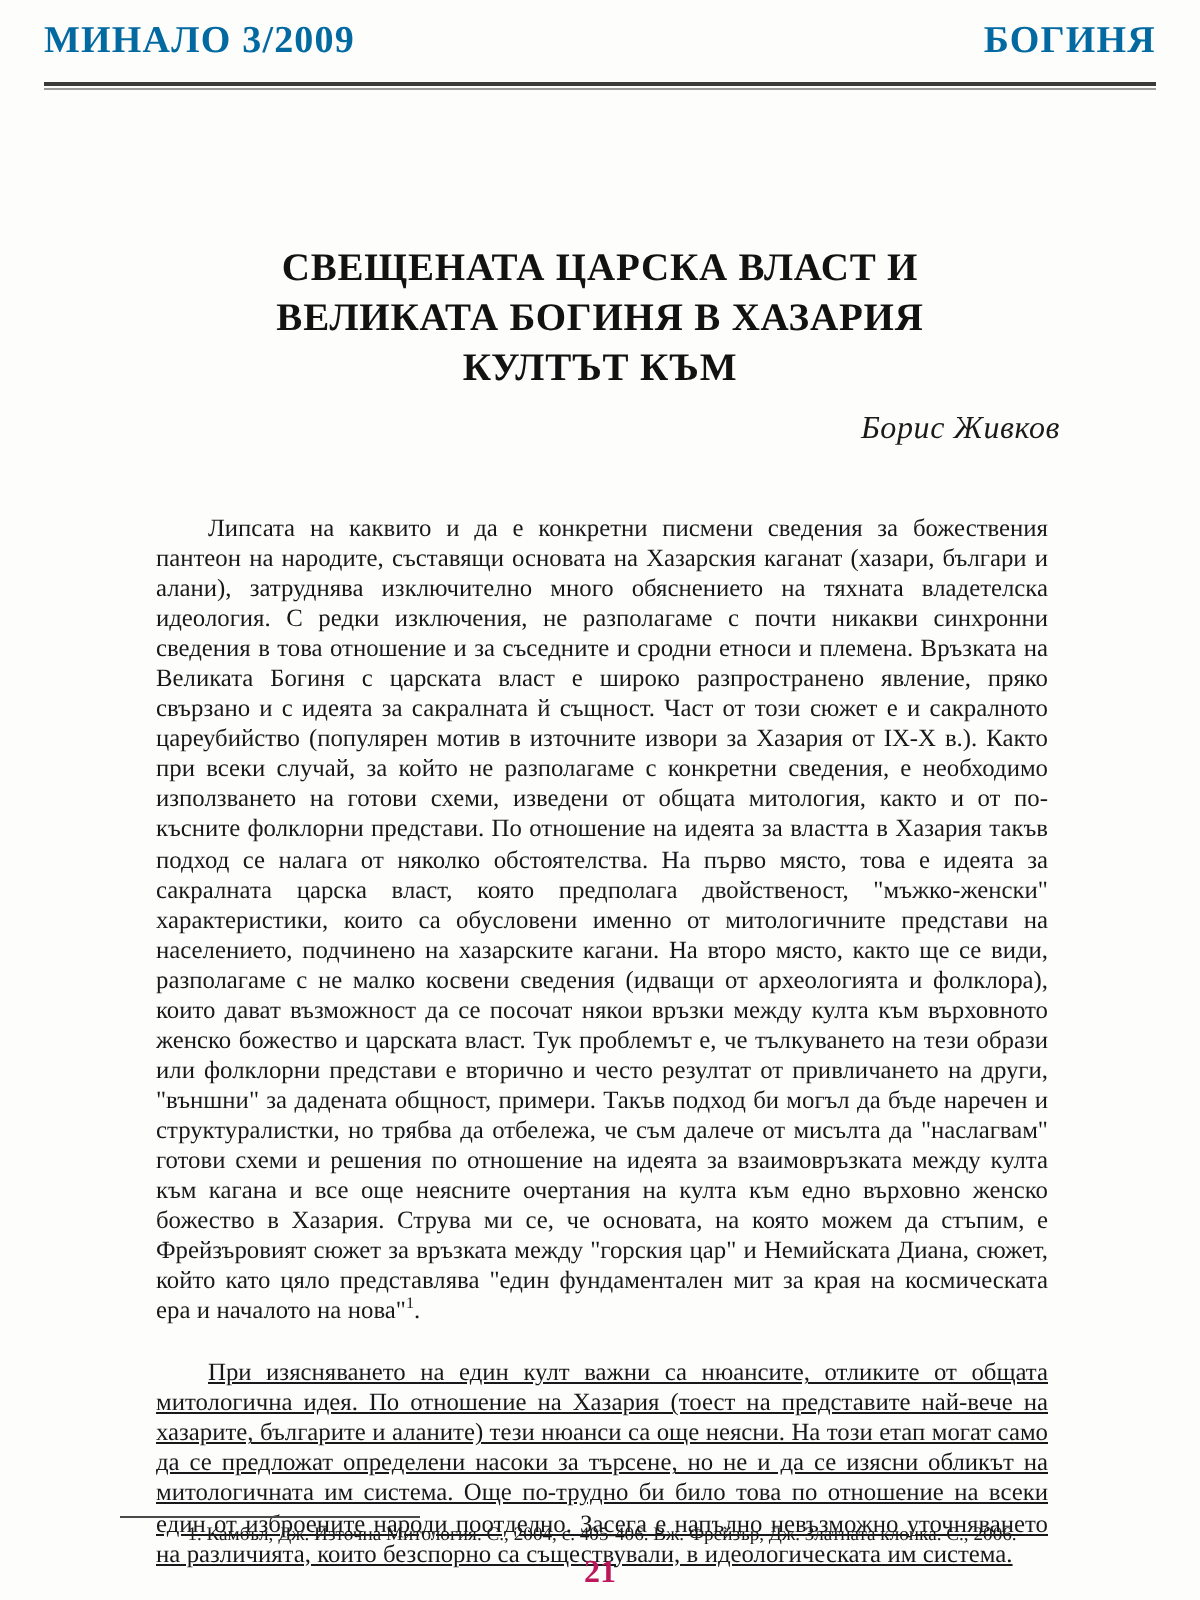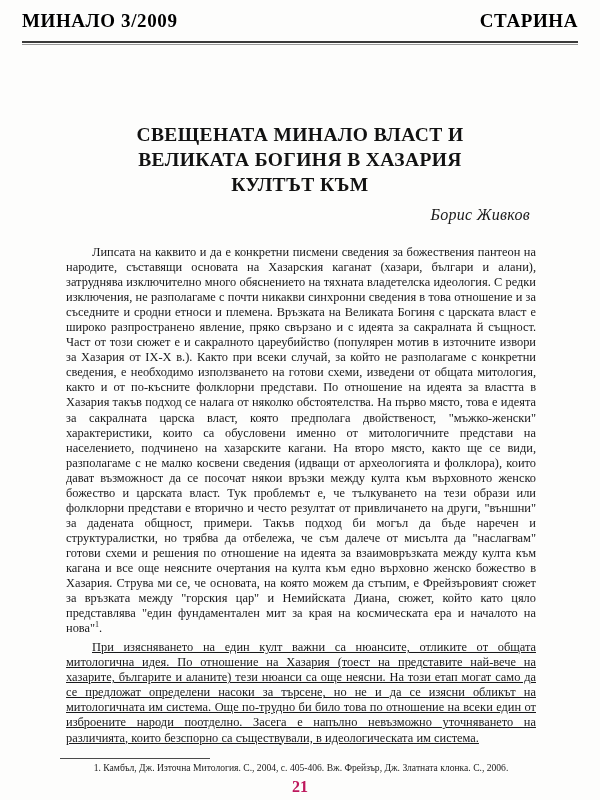--- a/index.html
+++ b/index.html
@@ -33,21 +33,21 @@
     height: 34px;
     display: flex;
     justify-content: space-between;
     align-items: flex-start;
   }
   .rh-left, .rh-right {
     font-family: "Liberation Serif", "DejaVu Serif", serif;
     font-weight: bold;
     font-size: 19px;
     letter-spacing: 0.6px;
-    color: #000000;
+    color: #0369a1;
     white-space: nowrap;
   }
   .rh-rule {
     position: absolute;
     top: 41px;
     left: 22px;
     right: 22px;
     height: 0;
     border-top: 2px solid #3a3a3a;
   }
@@ -88,21 +88,21 @@
   }
 
   
   .body-text {
     position: absolute;
     top: 241px;
     left: 62px;
     width: 478px;
   }
   .para {
-    margin: 4px;
+    margin: 16px;
     font-size: 12.4px;
     line-height: 15.05px;
     text-align: justify;
     text-indent: 26px;
     color: #18181a;
     hyphens: manual;
     word-spacing: 0.1px;
   }
   .para + .para { margin-top: 0.5px; text-decoration: underline; }
   .sup {
@@ -142,28 +142,28 @@
     color: #be185d;
   }
 </style>
 </head>
 <body>
 
 <div class="page">
 
   <div class="running-head">
     <span class="rh-left">МИНАЛО  3/2009</span>
-    <span class="rh-right">СТАРИНА</span>
+    <span class="rh-right">БОГИНЯ</span>
   </div>
   <div class="rh-rule"></div>
   <div class="rh-rule-thin"></div>
 
   <div class="title-block">
     <h1 class="article-title">
-      <span class="tline">СВЕЩЕНАТА МИНАЛО ВЛАСТ И</span>
+      <span class="tline">СВЕЩЕНАТА ЦАРСКА ВЛАСТ И</span>
       <span class="tline">ВЕЛИКАТА БОГИНЯ В ХАЗАРИЯ</span>
       <span class="tline">КУЛТЪТ КЪМ</span>
     </h1>
     <div class="byline">Борис Живков</div>
   </div>
 
   <div class="body-text">
     <p class="para"><span>Липсата на каквито и да е конкретни писмени сведения за божествения пантеон на народите, съставящи основата на Хазарския каганат (хазари, българи и алани), затруднява изключително много обяснението на тяхната владетелска идеология. С редки изключения, не разполагаме с почти никакви синхронни сведения в това отношение и за съседните и сродни етноси и племена. Връзката на Великата Богиня с царската власт е широко разпространено явление, пряко свързано и с идеята за сакралната й същност. Част от този сюжет е и сакралното цареубийство (популярен мотив в източните извори за Хазария от IX-X в.). Както при всеки случай, за който не разполагаме с конкретни сведения, е необходимо използването на готови схеми, изведени от общата митология, както и от по-късните фолклорни представи. По отношение на идеята за властта в Хазария такъв подход се налага от няколко обстоятелства. На първо място, това е идеята за сакралната царска власт, която предполага двойственост, "мъжко-женски" характеристики, които са обусловени именно от митологичните представи на населението, подчинено на хазарските кагани. На второ място, както ще се види, разполагаме с не малко косвени сведения (идващи от археологията и фолклора), които дават възможност да се посочат някои връзки между култа към върховното женско божество и царската власт. Тук проблемът е, че тълкуването на тези образи или фолклорни представи е вторично и често резултат от привличането на други, "външни" за дадената общност, примери. Такъв подход би могъл да бъде наречен и структуралистки, но трябва да отбележа, че съм далече от мисълта да "наслагвам" готови схеми и решения по отношение на идеята за взаимовръзката между култа към кагана и все още неясните очертания на култа към едно върховно женско божество в Хазария. Струва ми се, че основата, на която можем да стъпим, е Фрейзъровият сюжет за връзката между "горския цар" и Немийската Диана, сюжет, който като цяло представлява "един фундаментален мит за края на космическата ера и началото на нова"</span><span class="sup">1</span><span>.</span></p>
     <p class="para">При изясняването на един култ важни са нюансите, отликите от общата митологична идея. По отношение на Хазария (тоест на представите най-вече на хазарите, българите и аланите) тези нюанси са още неясни. На този етап могат само да се предложат определени насоки за търсене, но не и да се изясни обликът на митологичната им система. Още по-трудно би било това по отношение на всеки един от изброените народи поотделно. Засега е напълно невъзможно уточняването на различията, които безспорно са съществували, в идеологическата им система.</p>
   </div>

